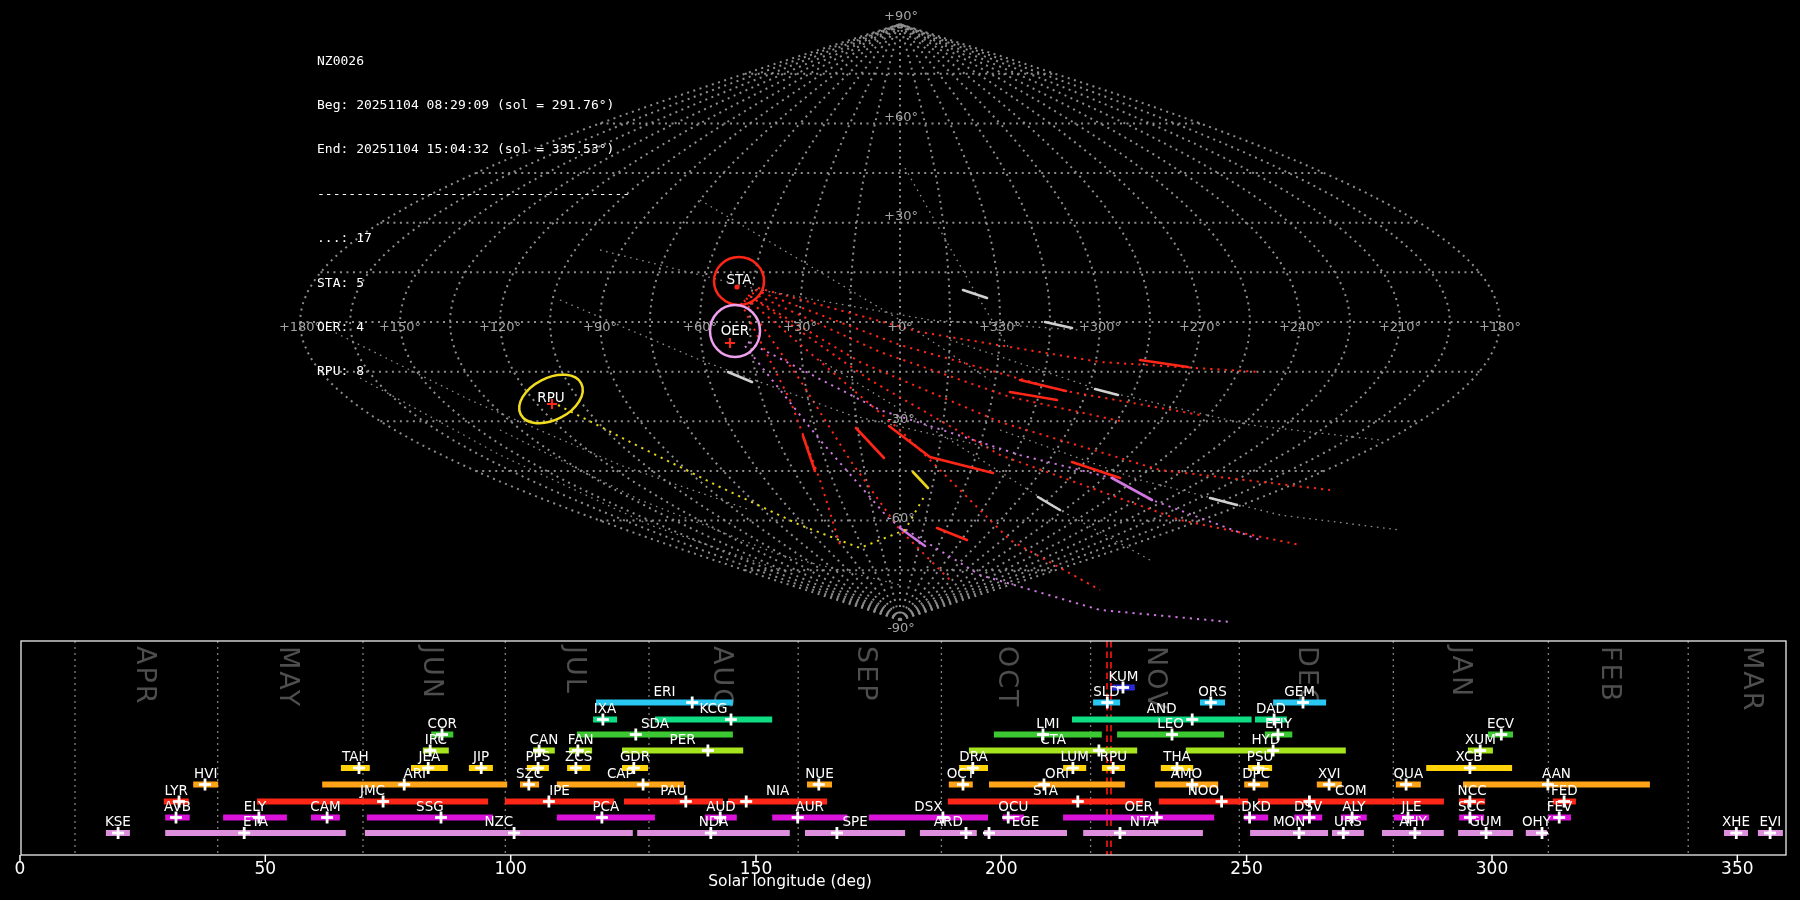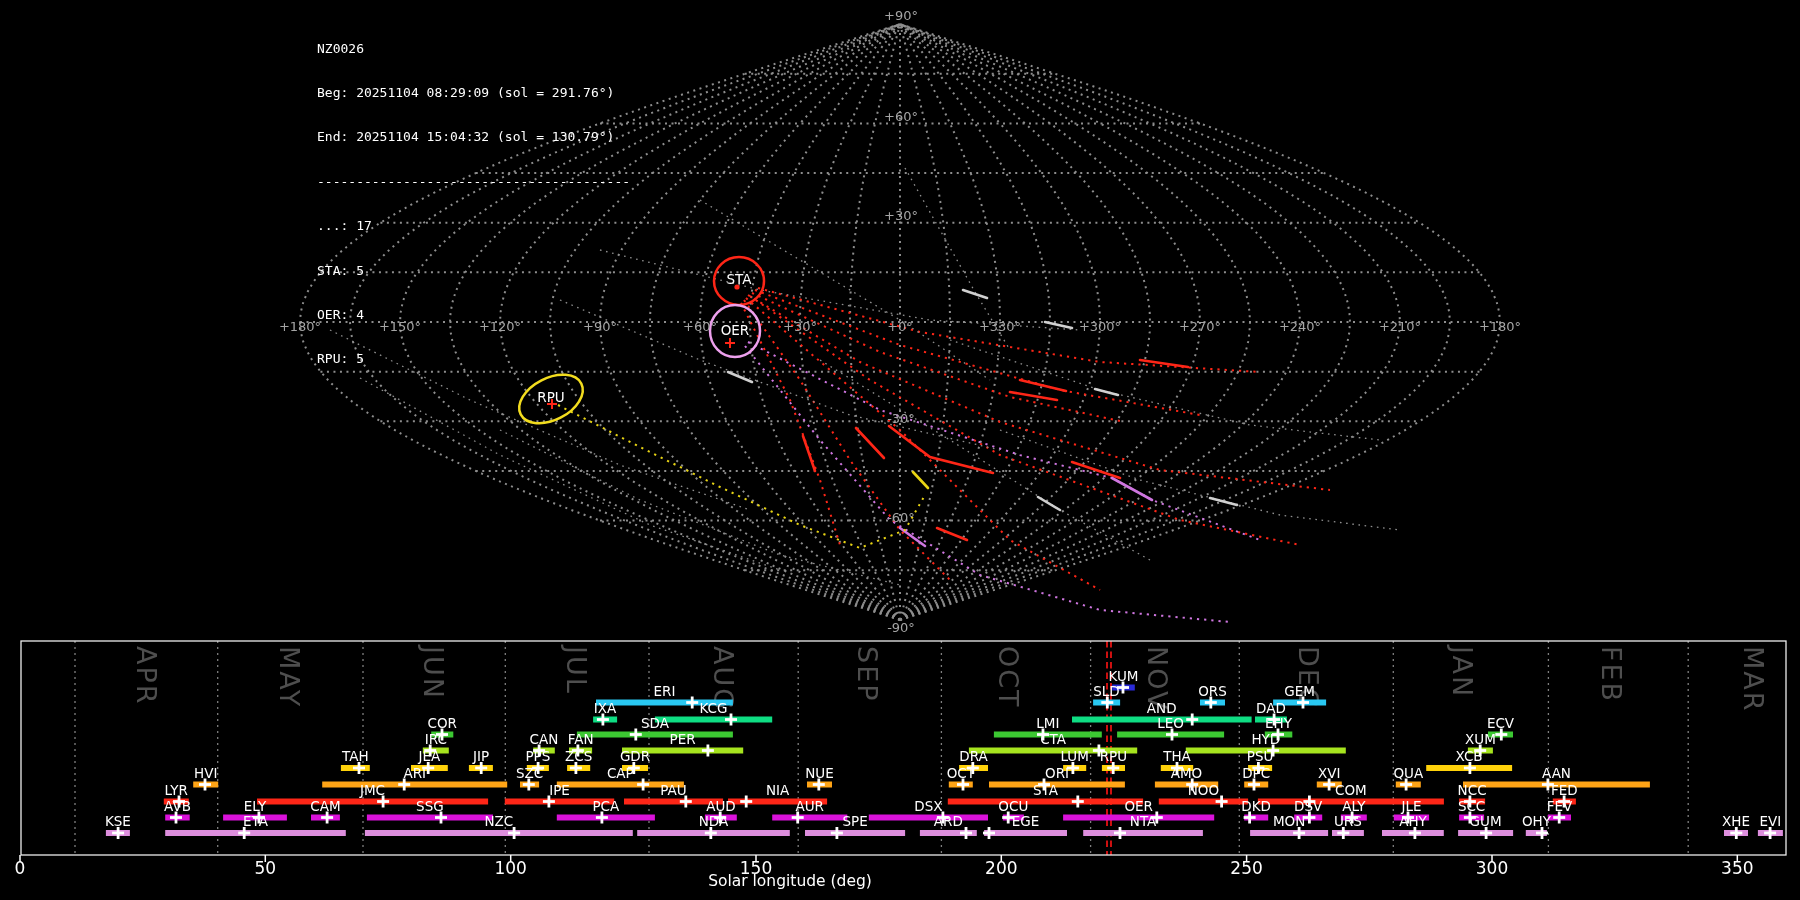--- a/index.html
+++ b/index.html
@@ -1,18 +1,18 @@
 <!DOCTYPE html>
 <html><head>
 <meta charset="utf-8">
 <style>
   html,body{margin:0;padding:0;background:#000;width:1800px;height:900px;overflow:hidden;}
   #stage{position:relative;width:1800px;height:900px;background:#000;font-family:"DejaVu Sans",sans-serif;}
   #scene{position:absolute;left:0;top:0;}
-  #info-block{position:absolute;left:317px;top:12px;color:#fff;
+  #info-block{position:absolute;left:317px;top:24px;color:#fff;
     font-family:"DejaVu Sans Mono",monospace;font-size:13px;line-height:14.8px;white-space:pre;}
   .grid{stroke:#8d8d8d;stroke-width:2;stroke-dasharray:2 4.5;fill:none;}
   .trail{fill:none;stroke-width:2;stroke-dasharray:2.2 5;}
   .trail-gray{fill:none;stroke-width:1.3;stroke-dasharray:1.6 4.6;}
   .tsolid{fill:none;stroke-width:2.6;stroke-linecap:round;}
   .maplabel{font-size:13px;fill:#a5a5a5;text-anchor:middle;}
   .radlabel{font-size:13.5px;fill:#fff;text-anchor:middle;}
   .frame{fill:none;stroke:#ededed;stroke-width:1.3;}
   .monthline{stroke:#7f7f7f;stroke-width:1.3;stroke-dasharray:2 4;}
   .month{font-size:27px;fill:#4e4e4e;letter-spacing:2px;}
@@ -539,20 +539,20 @@
         <text x="1492.0" y="874" class="tick">300</text>
         <line x1="1737.3" y1="855" x2="1737.3" y2="862" class="tickline"></line>
         <text x="1737.3" y="874" class="tick">350</text>
         <text x="790" y="886" class="xlabel">Solar longitude (deg)</text>
       </g>
     </svg>
 
   <div id="info-block">
     <div>NZ0026</div>
     <div>Beg: 20251104 08:29:09 (sol = 291.76°)</div>
-    <div>End: 20251104 15:04:32 (sol = 130.79°)</div>
+    <div>End: 20251104 15:04:32 (sol = 335.53°)</div>
     <div>----------------------------------------</div>
     <div>...: 17</div>
     <div>STA: 5</div>
     <div>OER: 4</div>
-    <div>RPU: 5</div>
+    <div>RPU: 8</div>
   </div>
 </div>
 
 </body></html>

